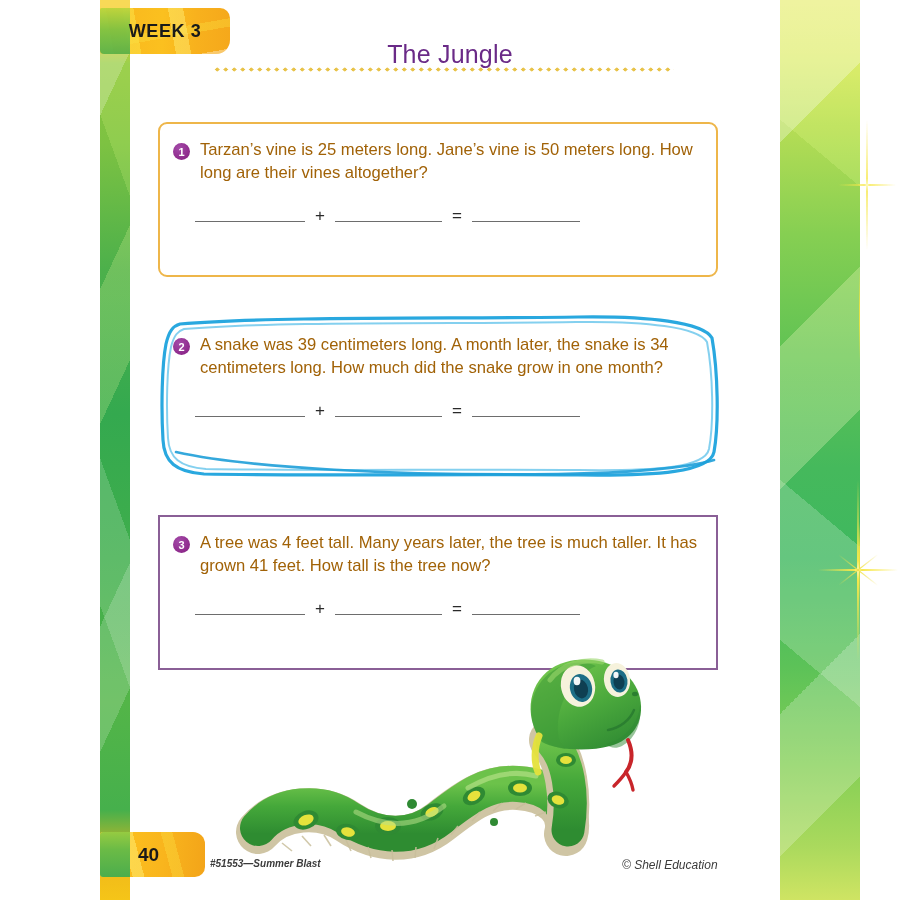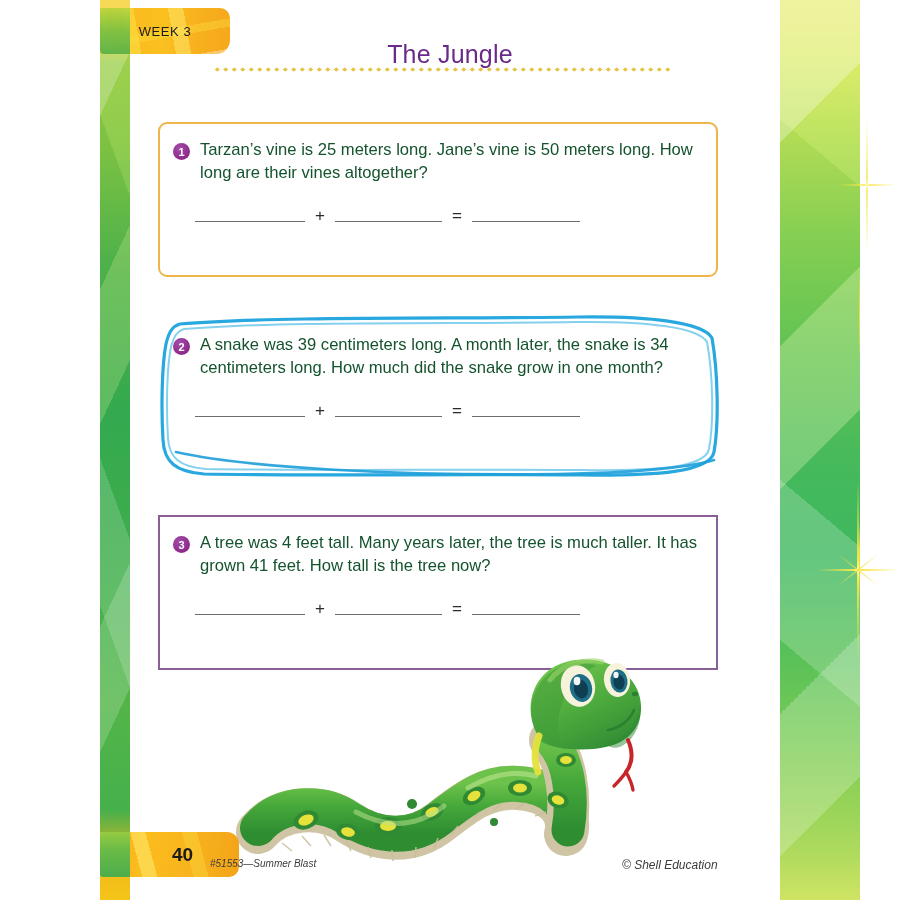--- a/index.html
+++ b/index.html
@@ -81,21 +81,21 @@
         rgba(255,240,120,.45) 55% 66%,transparent 66%),
       linear-gradient(-10deg,rgba(255,255,255,.35) 0 8%,transparent 8% 40%,
         rgba(250,220,60,.4) 40% 52%,transparent 52%);
   }
   .week-tab::after{
     content:"";position:absolute;left:-4px;top:-6px;width:34px;height:62px;
     background:linear-gradient(180deg,#cddb3c,#7ec242 45%,#4aab4d);
     opacity:.95;
   }
   .week-tab span{position:relative;z-index:3;
-    font-size:13px;font-weight:normal;letter-spacing:.6px;color:#1a1a1a;}
+    font-size:18px;font-weight:bold;letter-spacing:.6px;color:#1a1a1a;}
 
   
   .title{
     position:absolute;left:130px;top:40px;width:640px;text-align:center;
     font-size:25px;font-weight:normal;color:#6a2a87;letter-spacing:.2px;
   }
   .dot-rule{
     position:absolute;left:213px;top:66px;width:461px;height:7px;
     background-image:radial-gradient(circle,#e8c34a 0 1.9px,transparent 2.1px);
     background-size:8.5px 7px;background-repeat:repeat-x;
@@ -109,21 +109,21 @@
   .pbox{position:absolute;box-sizing:border-box;background:#fff;}
   .pbox .inner{position:relative;z-index:2;}
   .prow{display:flex;align-items:flex-start;}
   .badge{
     flex:0 0 auto;width:17px;height:17px;border-radius:50%;
     background:radial-gradient(circle at 35% 30%,#a34aa8,#8e2a8c 70%,#7d2179);
     color:#fff;font-size:11px;font-weight:bold;
     display:flex;align-items:center;justify-content:center;
     margin-top:4px;margin-right:10px;
   }
-  .ptext{font-size:16.6px;line-height:1.36;color:#14532d;}
+  .ptext{font-size:16.6px;line-height:1.36;color:#a16207;}
   .eqline{display:flex;align-items:flex-end;font-size:16px;color:#2a2a2a;}
   .blank{display:inline-block;height:1px;background:#6d6d6d;}
   .b1{width:110px;} .b2{width:107px;} .b3{width:108px;}
   .op{margin:0 10px;position:relative;top:4px;font-size:17px;}
 
   
   #problem-box-1{
     left:158px;top:122px;width:560px;height:155px;
     border:2px solid #eeb64a;border-radius:9px;
   }
@@ -144,36 +144,36 @@
   .eq-wrap{margin-top:18px;padding-left:22px;}
 
   
   #snake-illustration{position:absolute;left:236px;top:636px;width:430px;height:240px;}
 
   
   .page-tab{
     position:absolute;left:100px;top:832px;width:105px;height:45px;
     background:linear-gradient(95deg,#f5a81b 0%,#fbbd1e 30%,#f9b51d 60%,#f3a419 100%);
     border-radius:3px 12px 10px 3px;overflow:hidden;
-    display:flex;align-items:center;padding-left:34px;
+    display:flex;align-items:center;
   }
   .page-tab::before{
     content:"";position:absolute;inset:0;
     background:linear-gradient(75deg,rgba(252,228,74,.7) 0 12%,transparent 12% 28%,
       rgba(255,240,120,.5) 28% 38%,transparent 38% 62%,
       rgba(250,215,60,.45) 62% 72%,transparent 72%);
   }
   .page-tab::after{
     content:"";position:absolute;left:-2px;top:-8px;width:32px;height:64px;
     background:linear-gradient(180deg,#a9d23f,#6bbb46 40%,#3fa84f);
   }
   .page-num{position:relative;z-index:3;margin-left:38px;
     font-size:19px;font-weight:bold;color:#1a1a1a;}
   .foot-left{position:absolute;left:210px;top:858px;
-    font-size:10px;font-style:italic;font-weight:normal;color:#3b3b3b;}
+    font-size:10px;font-style:italic;font-weight:bold;color:#3b3b3b;}
   .foot-right{position:absolute;left:622px;top:858px;
     font-size:12px;font-style:italic;color:#3b3b3b;}
 </style>
 </head>
 <body>
 
 <div class="page">
 
   <div class="left-band"></div>
   <div class="right-band"></div>

